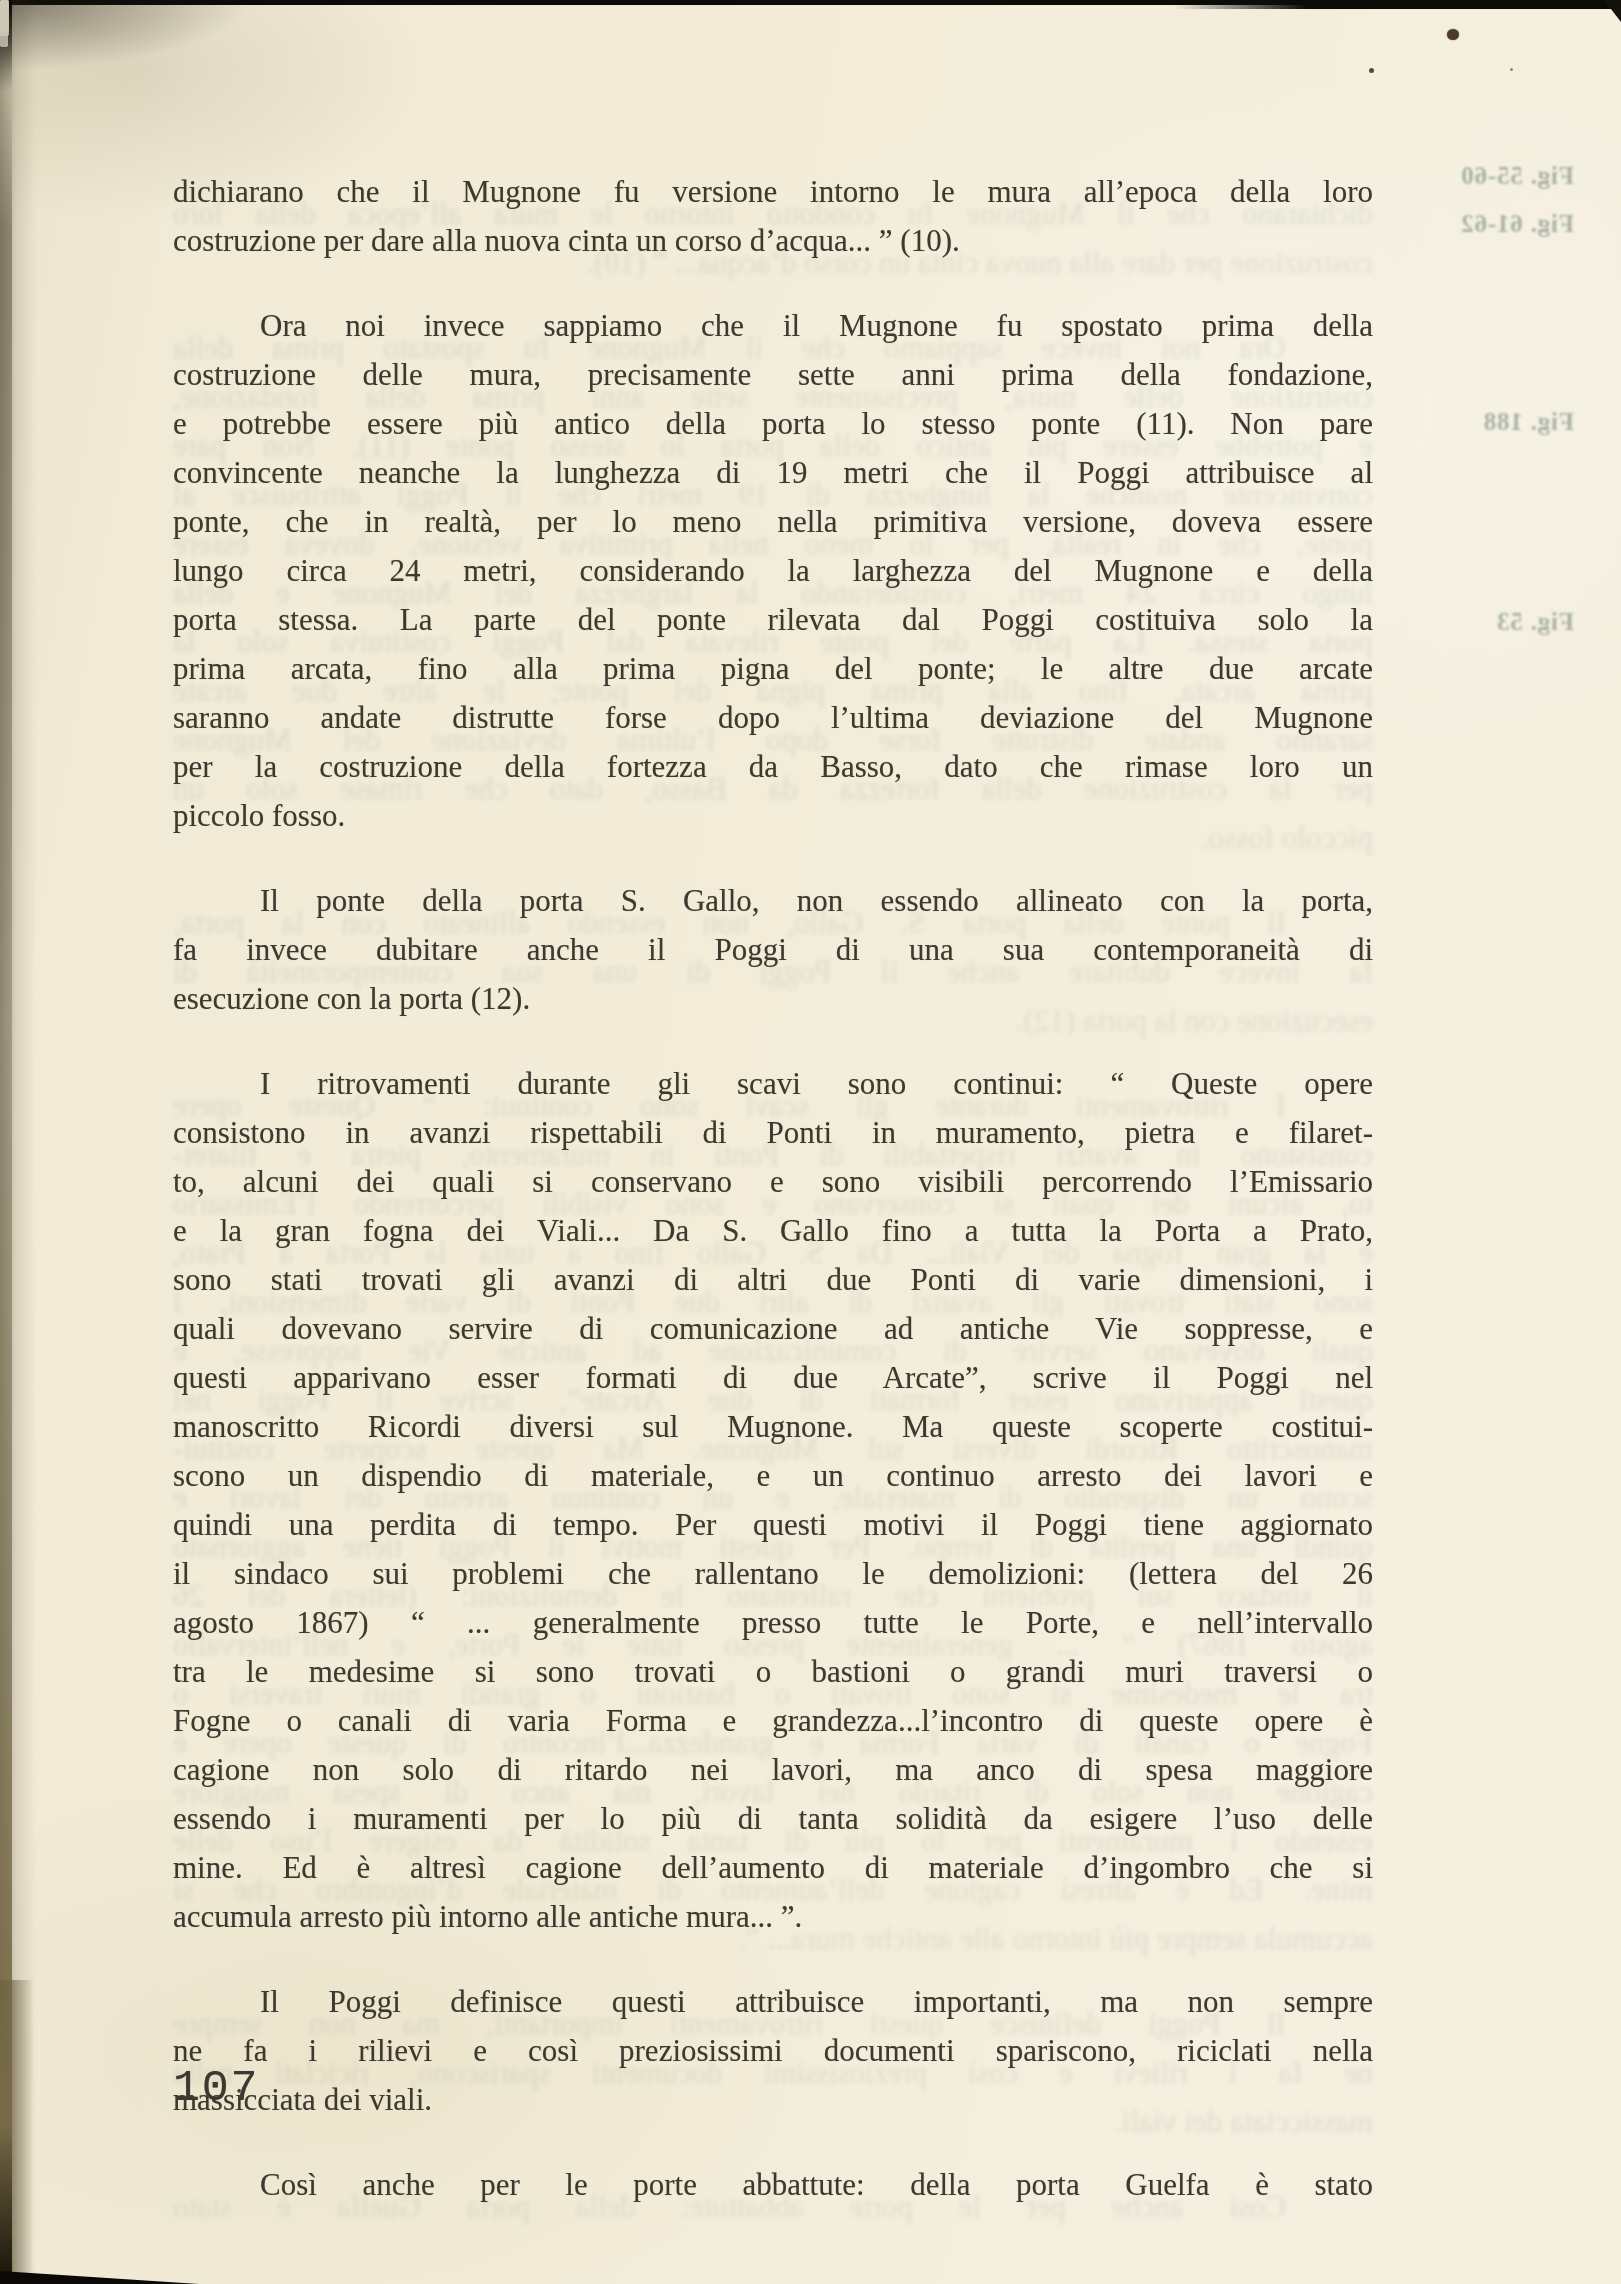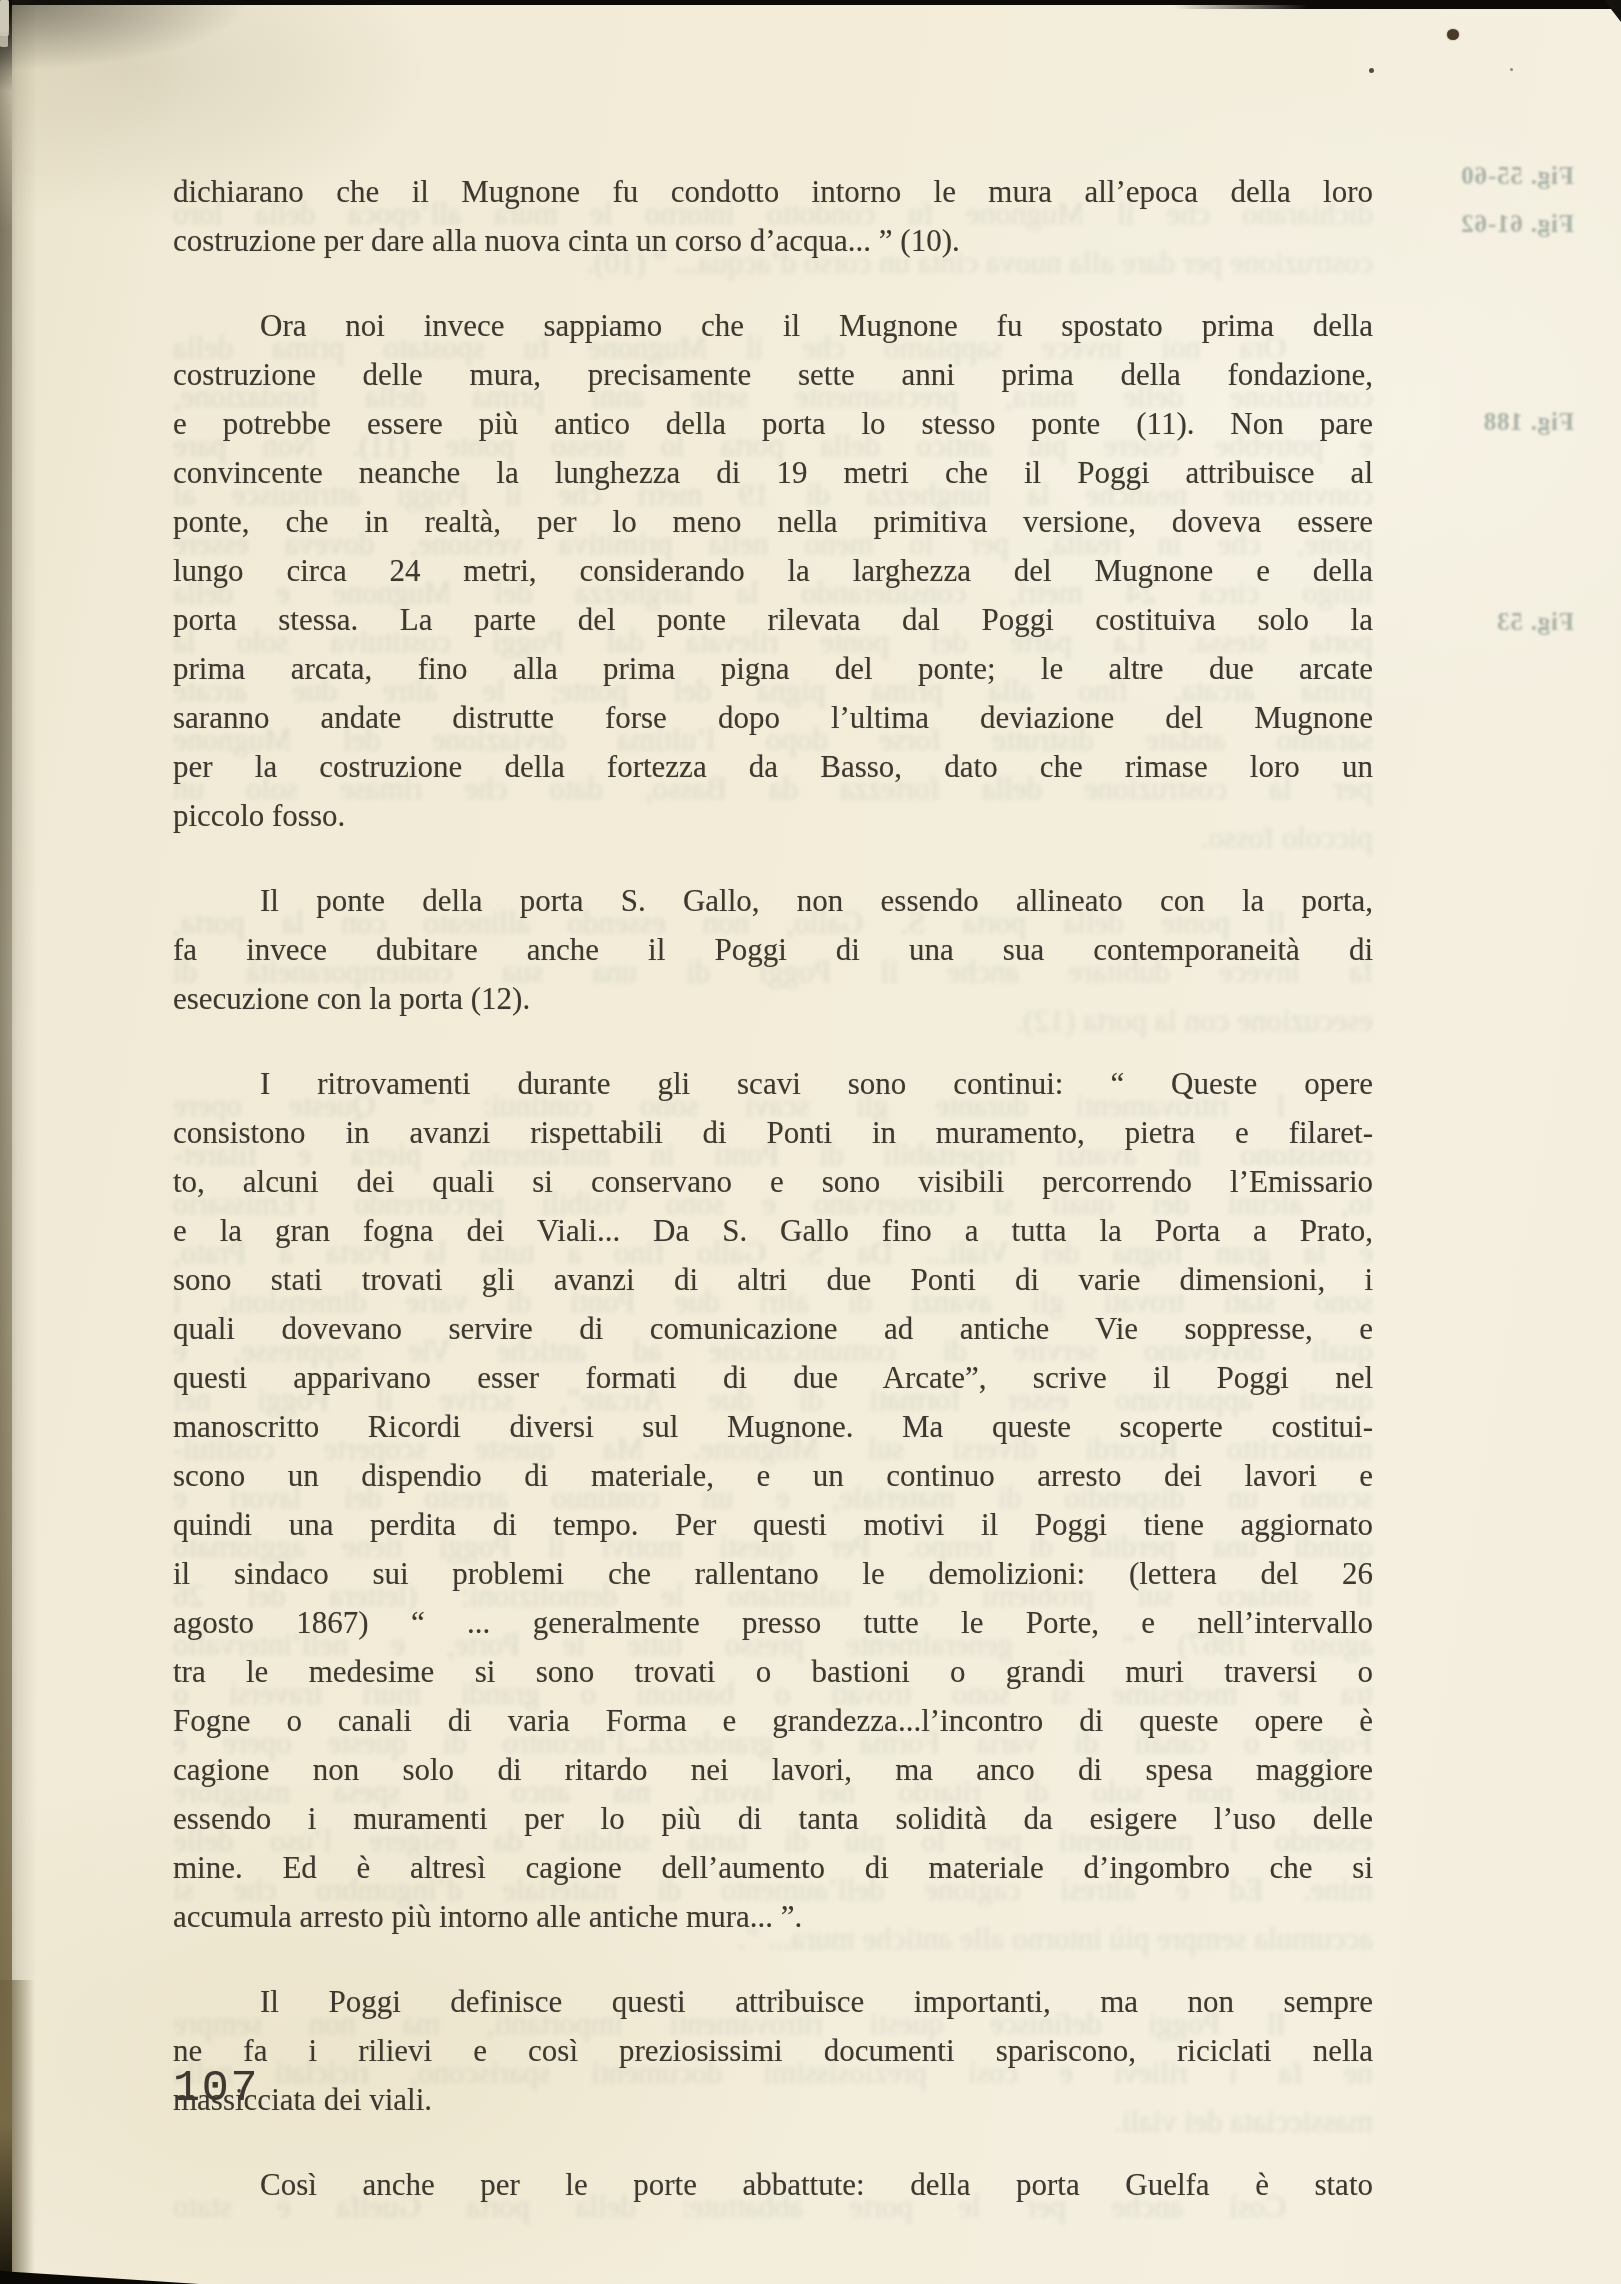--- a/index.html
+++ b/index.html
@@ -157,21 +157,21 @@
 
   <div class="margin-notes">
       <div class="margin-note" style="top: 162px;">Fig. 55-60</div>
       <div class="margin-note" style="top: 210px;">Fig. 61-62</div>
       <div class="margin-note" style="top: 408px;">Fig. 188</div>
       <div class="margin-note" style="top: 608px;">Fig. 53</div>
     </div>
 
   <div class="text-block">
       <div>
-        <div class="line">dichiarano che il Mugnone fu condotto intorno le mura all’epoca della loro</div>
+        <div class="line">dichiarano che il Mugnone fu versione intorno le mura all’epoca della loro</div>
         <div class="line last">costruzione per dare alla nuova cinta un corso d’acqua... ” (10).</div>
       </div>
       <div>
         <div class="line indent">Ora noi invece sappiamo che il Mugnone fu spostato prima della</div>
         <div class="line">costruzione delle mura, precisamente sette anni prima della fondazione,</div>
         <div class="line">e potrebbe essere più antico della porta lo stesso ponte (11). Non pare</div>
         <div class="line">convincente neanche la lunghezza di 19 metri che il Poggi attribuisce al</div>
         <div class="line">ponte, che in realtà, per lo meno nella primitiva versione, doveva essere</div>
         <div class="line">lungo circa 24 metri, considerando la larghezza del Mugnone e della</div>
         <div class="line">porta stessa. La parte del ponte rilevata dal Poggi costituiva solo la</div>

